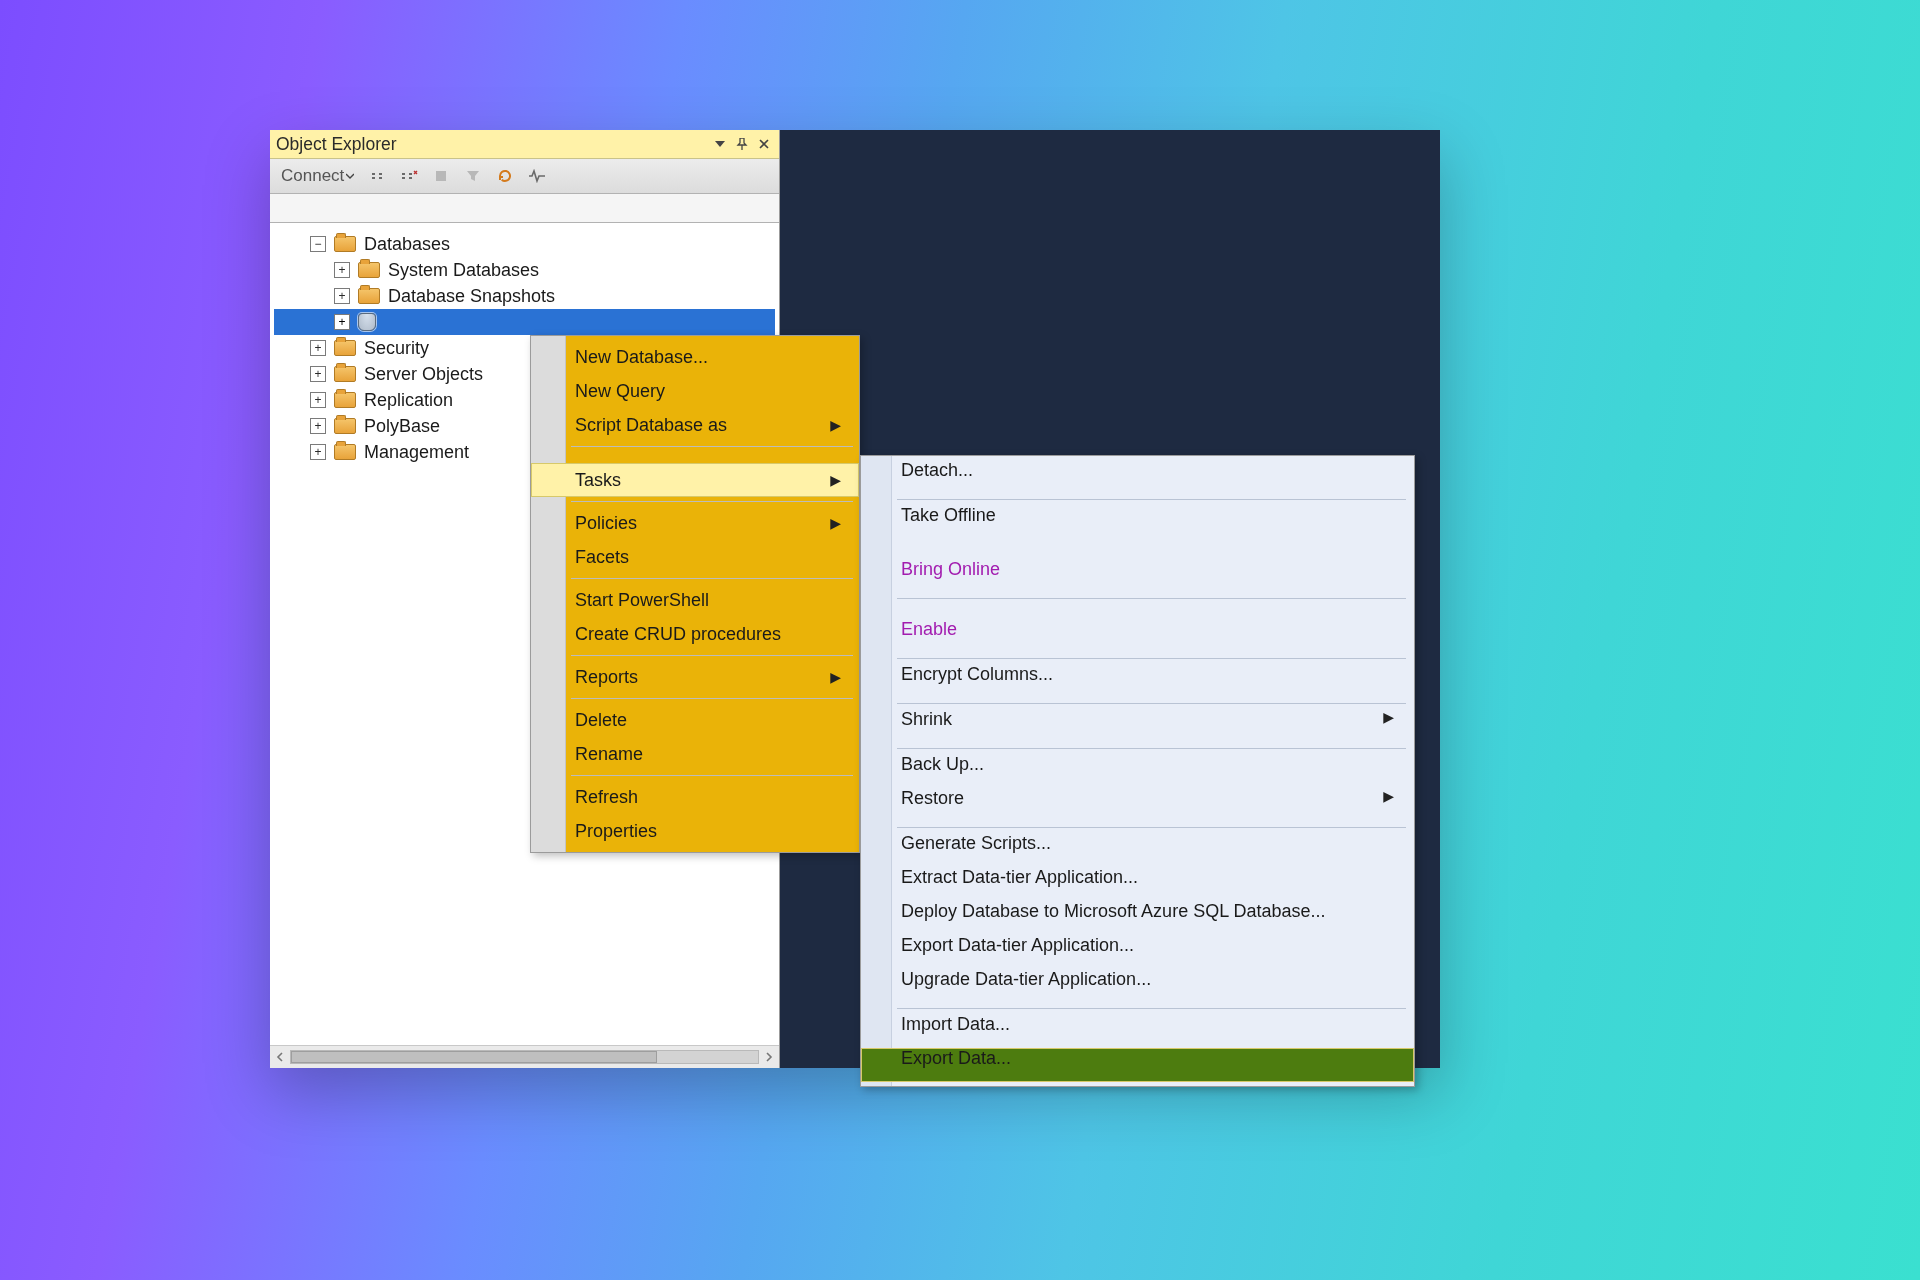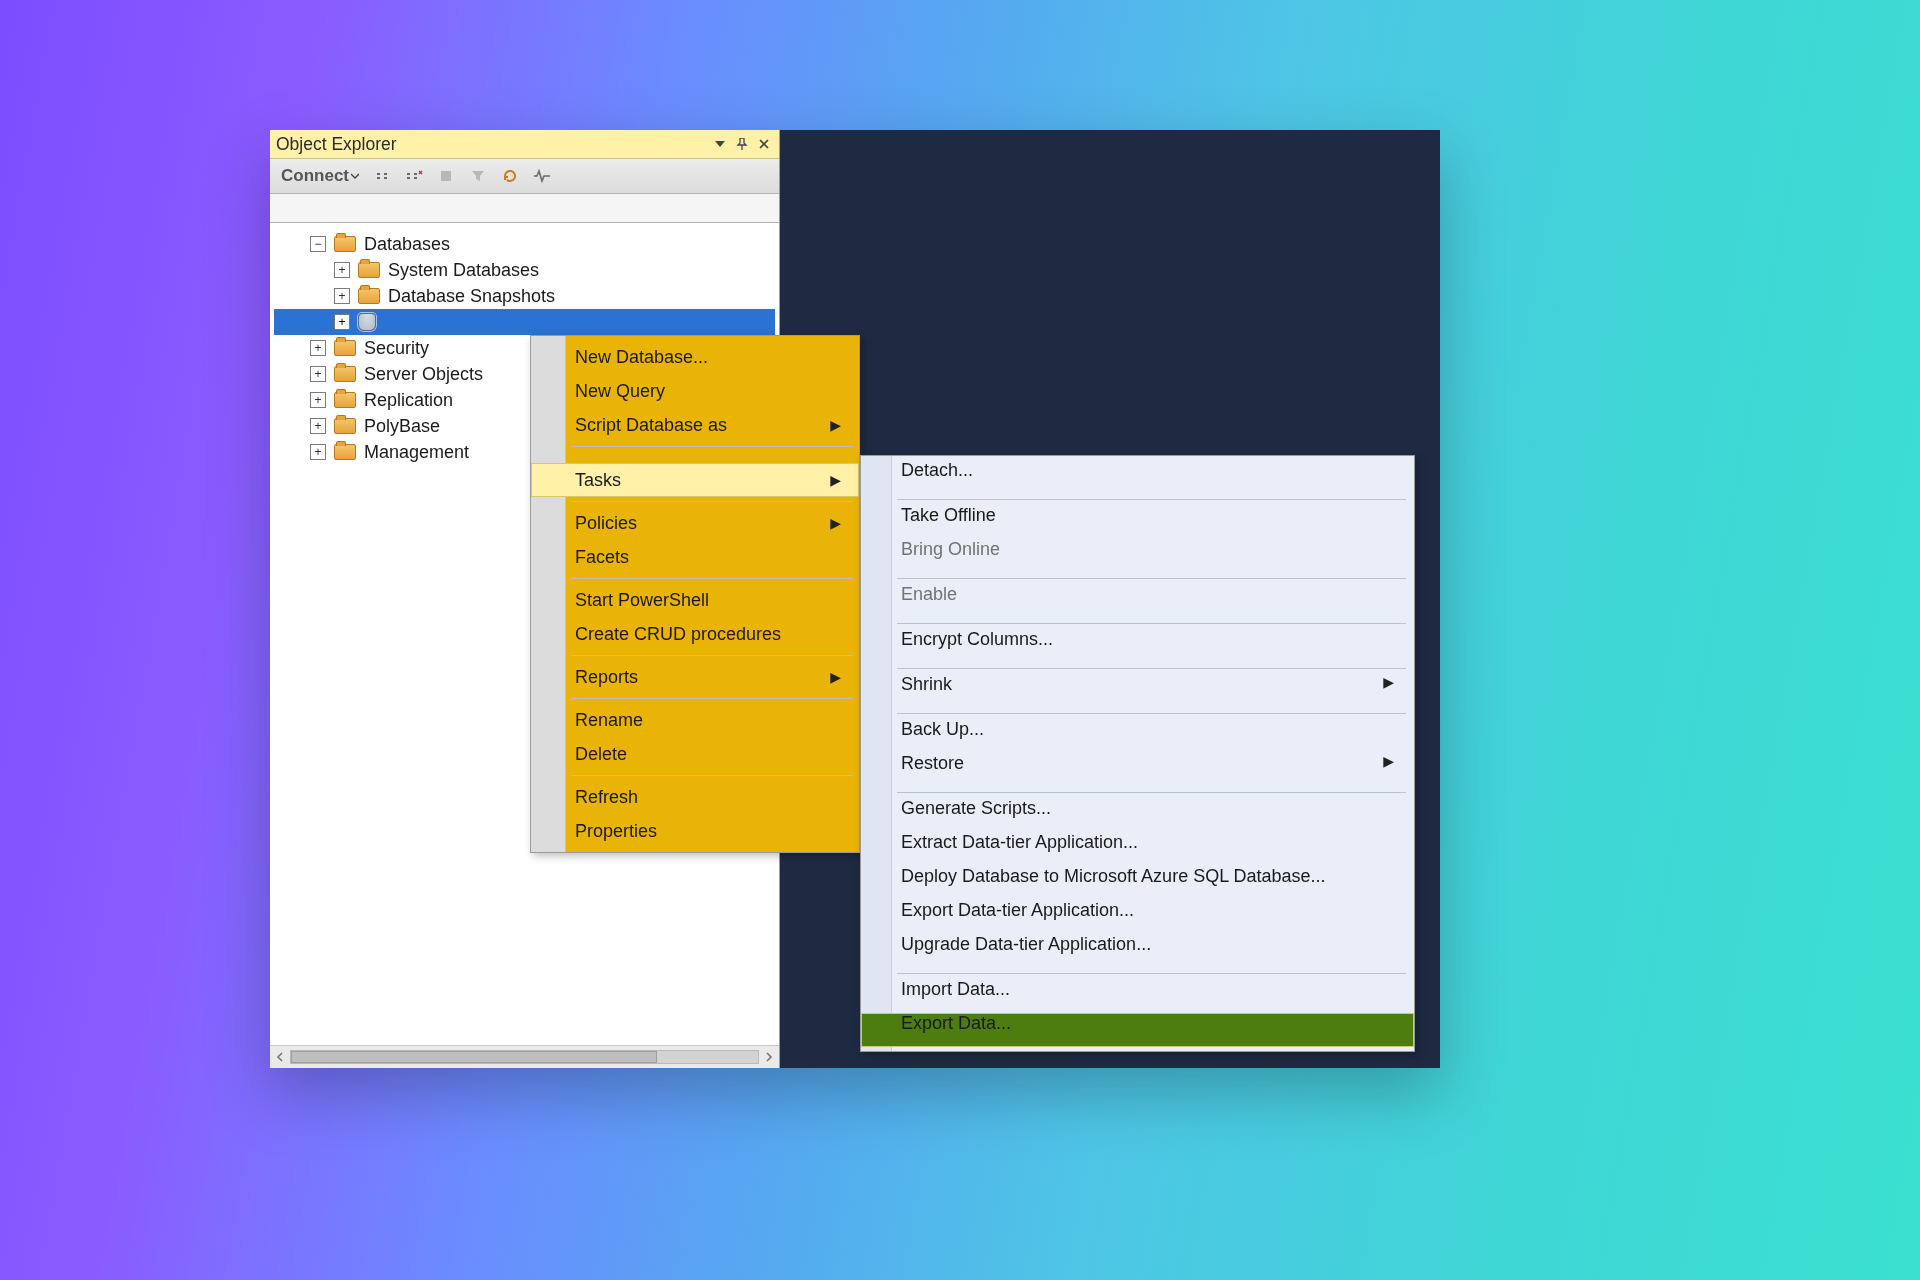--- a/index.html
+++ b/index.html
@@ -68,21 +68,20 @@
     padding: 0 6px;
     color: #333;
     font-size: 17px;
   }
   .toolbar .tbtn {
     display: inline-flex; align-items: center; justify-content: center;
     height: 26px; min-width: 26px;
     margin: 0 3px;
     cursor: pointer;
     color: #555;
-    font-weight: bold;
   }
   .toolbar .tbtn.dis { color: #a7a7a7; }
   .toolbar .connect {
     padding: 0 4px 0 2px;
   }
   .toolbar .connect .caret { margin-left: 2px; }
 
   .breadcrumb-row {
     height: 28px;
     border-bottom: 1px solid #b2b2b2;
@@ -249,22 +248,23 @@
     margin-left: auto;
     font-size: 14px;
     color: #222;
   }
   .sitem.highlight {
     background: #4d7c0f;
     outline: 1px solid #d7c96a;
     outline-offset: -1px;
   }
   .sitem.disabled {
-    color: #737373;
+    color: #a21caf;
     cursor: default;
+    margin-top: 20px;
   }
   .ssep {
     height: 1px;
     margin: 5px 8px 5px 36px;
     background: #b9c3d4;
   }
 
   svg { display:block; }
 </style>
 </head>
@@ -438,24 +438,24 @@
     <div class="citem">
         <span>Create CRUD procedures</span>
       </div>
     <div class="csep"></div>
     <div class="citem">
         <span>Reports</span>
         <span class="arrow-r">▶</span>
       </div>
     <div class="csep"></div>
     <div class="citem">
+        <span>Delete</span>
+      </div>
+    <div class="citem">
         <span>Rename</span>
-      </div>
-    <div class="citem">
-        <span>Delete</span>
       </div>
     <div class="csep"></div>
     <div class="citem">
         <span>Refresh</span>
       </div>
     <div class="citem">
         <span>Properties</span>
       </div>
   </div>
 

